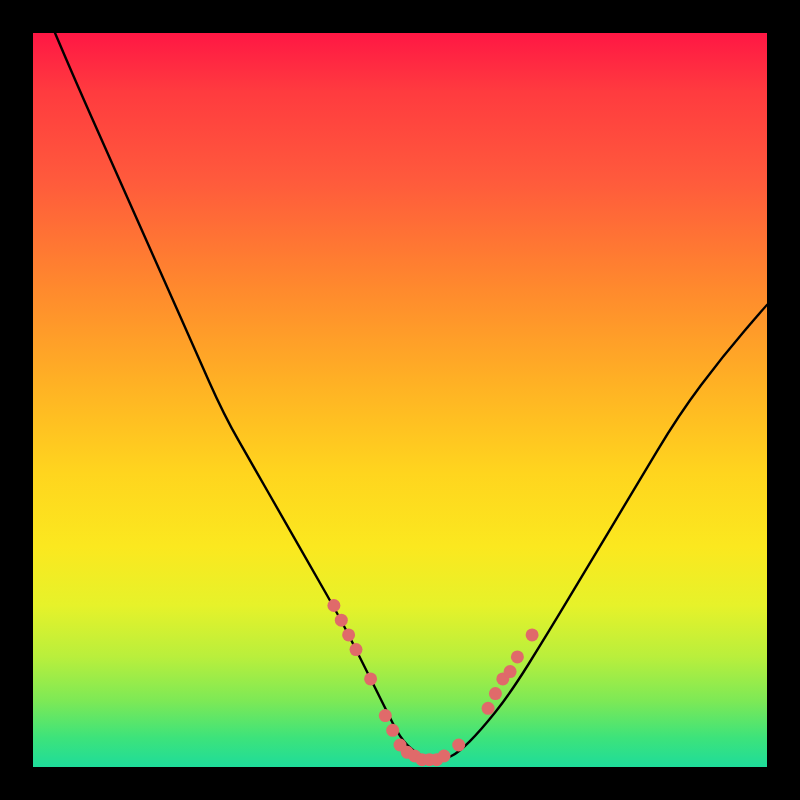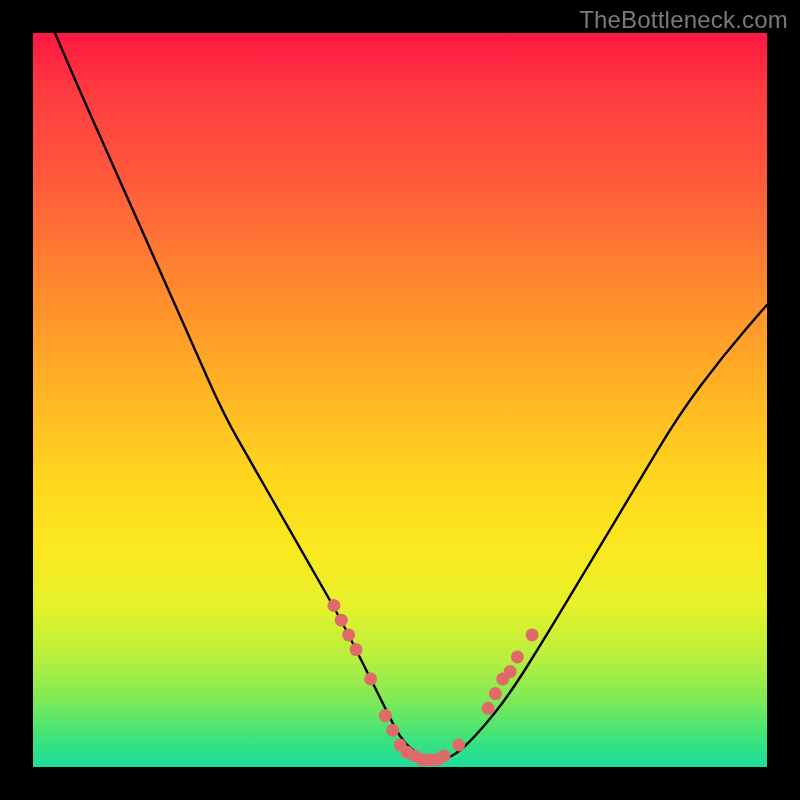--- a/index.html
+++ b/index.html
@@ -98,14 +98,13 @@
         <circle cx="425.7" cy="712.0" r="6.5" class="d" fill="#e06a6a"></circle>
         <circle cx="455.1" cy="675.3" r="6.5" class="d" fill="#e06a6a"></circle>
         <circle cx="462.4" cy="660.6" r="6.5" class="d" fill="#e06a6a"></circle>
         <circle cx="469.8" cy="645.9" r="6.5" class="d" fill="#e06a6a"></circle>
         <circle cx="477.1" cy="638.6" r="6.5" class="d" fill="#e06a6a"></circle>
         <circle cx="484.4" cy="623.9" r="6.5" class="d" fill="#e06a6a"></circle>
         <circle cx="499.1" cy="601.9" r="6.5" class="d" fill="#e06a6a"></circle>
       </g>
   </svg>
 
-  <div class="watermark">TheBottleneck.com</div>
 </div>
 
 </body></html>

